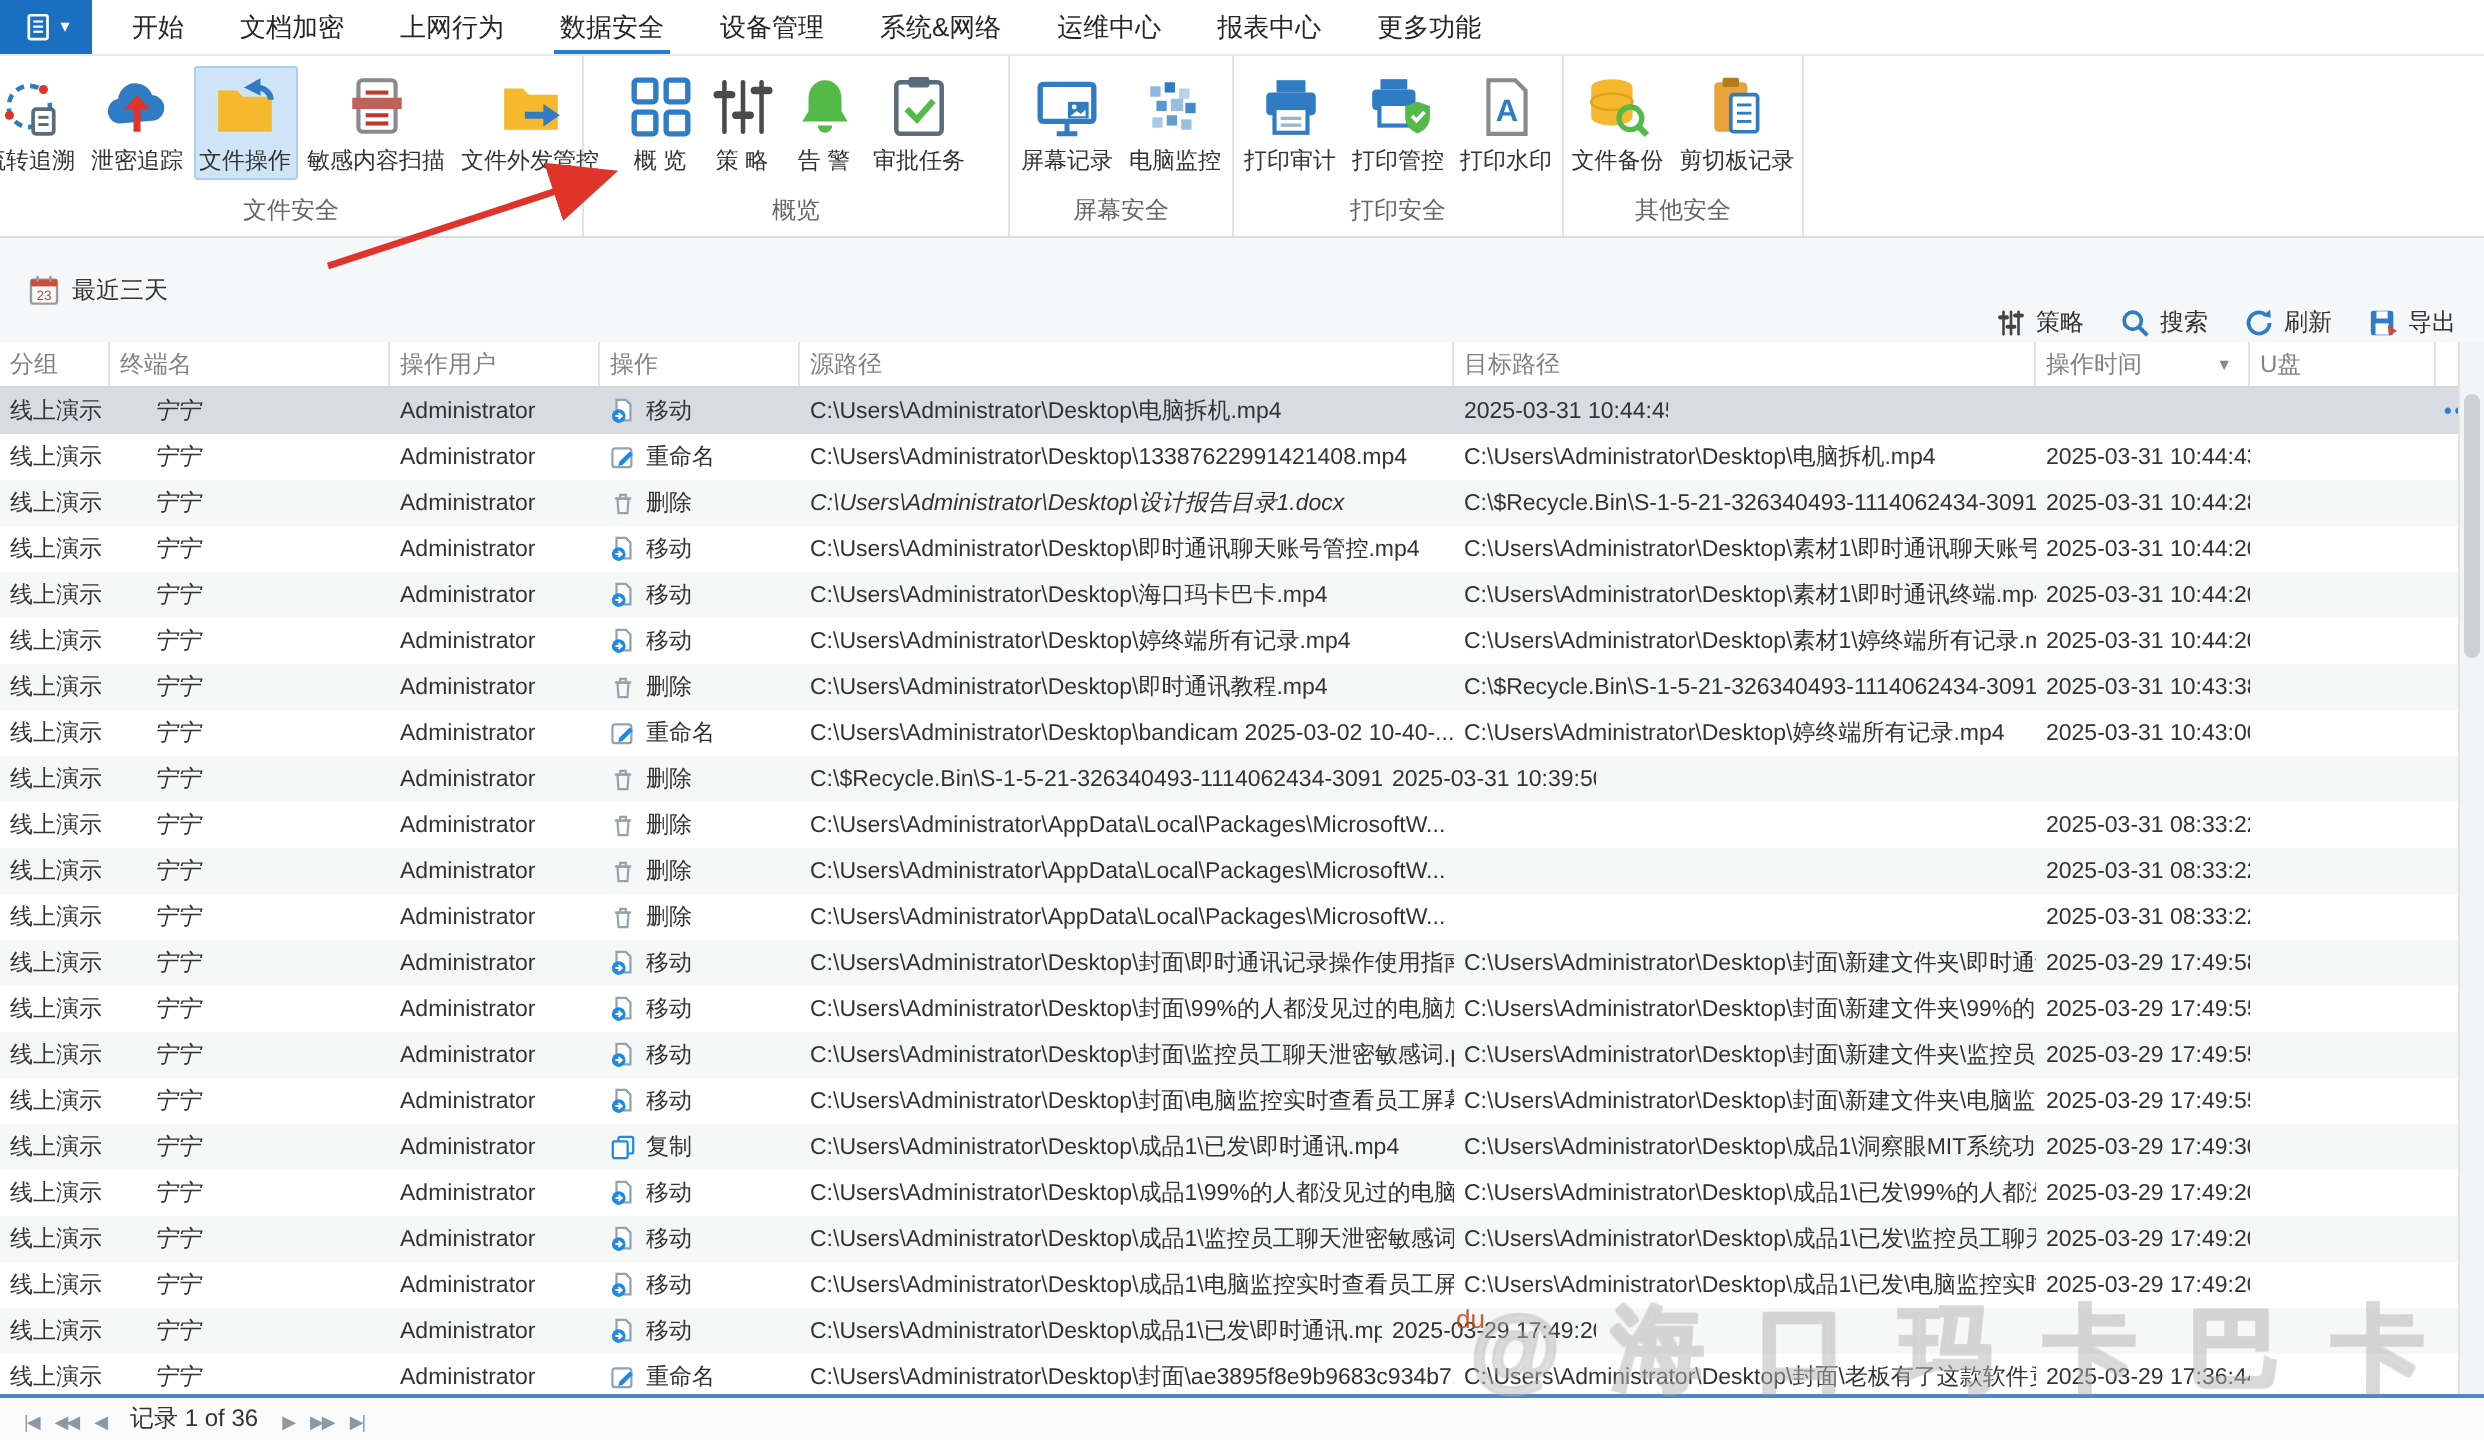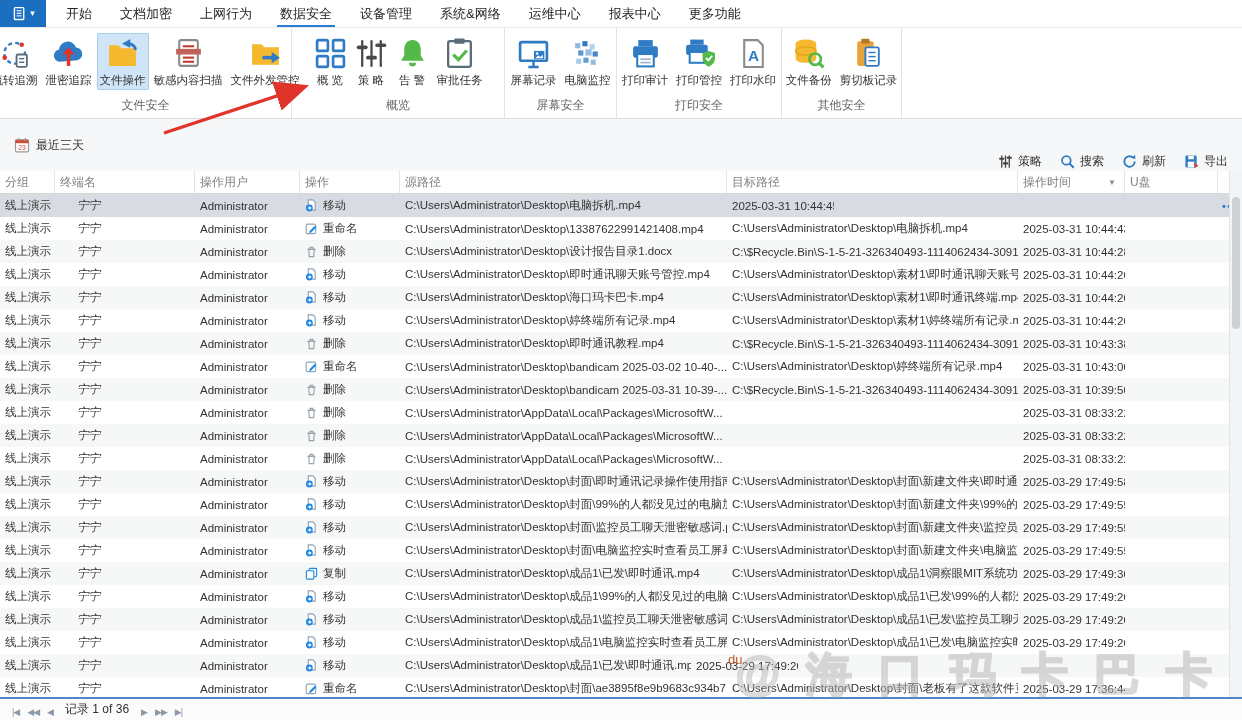--- a/index.html
+++ b/index.html
@@ -446,21 +446,21 @@
       <div class="tcell" style="width: 100px;">
         <span class="op-ic">
           <svg viewBox="0 0 14 14">
             <path d="M4 4.6h6l-.6 7.9H4.6z" fill="none" stroke="#97a1ab" stroke-width="1.2"></path>
             <line x1="2.6" y1="4.6" x2="11.4" y2="4.6" stroke="#97a1ab" stroke-width="1.2"></line>
             <path d="M5.5 4.2V2.6h3v1.6" fill="none" stroke="#97a1ab" stroke-width="1.2"></path>
           </svg>
         </span>
         <span>删除</span>
       </div>
-      <div class="tcell" style="width: 327px;">C:\Users\Administrator\Desktop\设计报告目录1.docx</div>
+      <div class="tcell" style="width: 327px; font-style: italic;">C:\Users\Administrator\Desktop\设计报告目录1.docx</div>
       <div class="tcell" style="width: 291px;">C:\$Recycle.Bin\S-1-5-21-326340493-1114062434-309177...</div>
       <div class="tcell" style="width: 107px;">2025-03-31 10:44:28</div>
       <div class="tcell" style="width: 93px; flex: 1 1 0%;"></div>
     </div>
     <div class="trow">
       <div class="tcell" style="width: 55px;">线上演示</div>
       <div class="tcell terminal" style="width: 140px;">宁宁</div>
       <div class="tcell" style="width: 105px;">Administrator</div>
       <div class="tcell" style="width: 100px;">
         <span class="op-ic">
@@ -559,21 +559,20 @@
       <div class="tcell" style="width: 100px;">
         <span class="op-ic">
           <svg viewBox="0 0 14 14">
             <path d="M4 4.6h6l-.6 7.9H4.6z" fill="none" stroke="#97a1ab" stroke-width="1.2"></path>
             <line x1="2.6" y1="4.6" x2="11.4" y2="4.6" stroke="#97a1ab" stroke-width="1.2"></line>
             <path d="M5.5 4.2V2.6h3v1.6" fill="none" stroke="#97a1ab" stroke-width="1.2"></path>
           </svg>
         </span>
         <span>删除</span>
       </div>
-      <div class="tcell" style="width: 327px;">C:\Users\Administrator\Desktop\bandicam 2025-03-31 10-39-...</div>
       <div class="tcell" style="width: 291px;">C:\$Recycle.Bin\S-1-5-21-326340493-1114062434-309177...</div>
       <div class="tcell" style="width: 107px;">2025-03-31 10:39:50</div>
       <div class="tcell" style="width: 93px; flex: 1 1 0%;"></div>
     </div>
     <div class="trow">
       <div class="tcell" style="width: 55px;">线上演示</div>
       <div class="tcell terminal" style="width: 140px;">宁宁</div>
       <div class="tcell" style="width: 105px;">Administrator</div>
       <div class="tcell" style="width: 100px;">
         <span class="op-ic">

